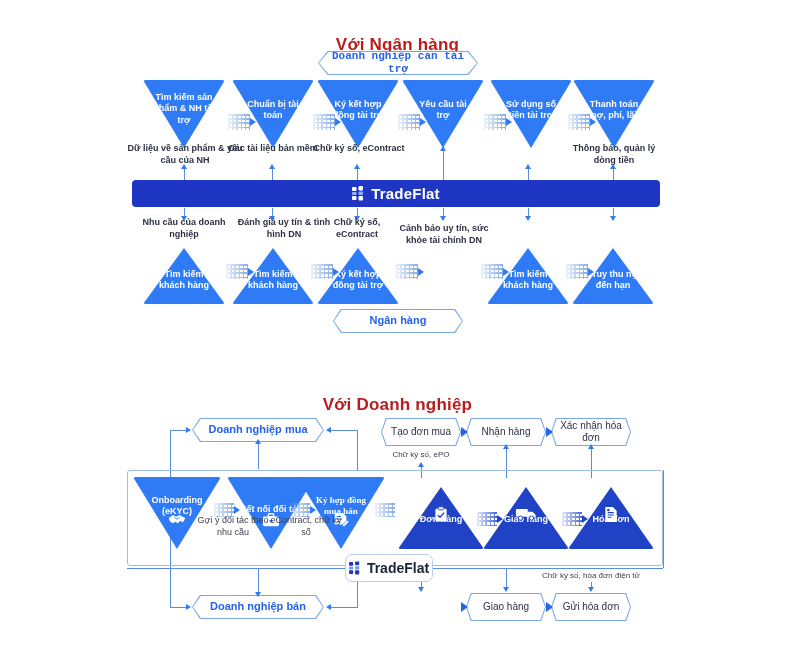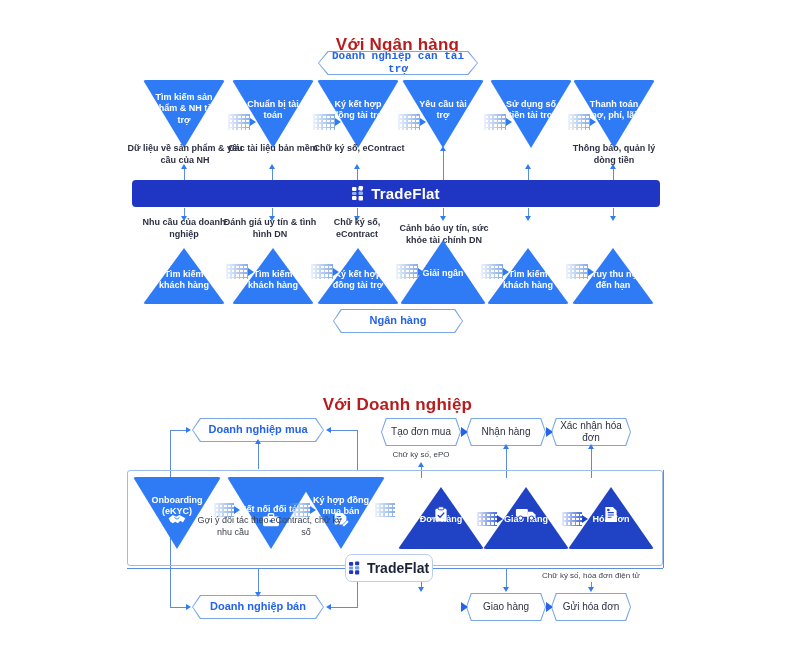--- a/index.html
+++ b/index.html
@@ -248,35 +248,32 @@
   <div class="ln v" style="left:357px; top:208px; height:10px;"></div>
   <div class="arr-d" style="left:354px; top:216px;"></div>
   <div class="ln v" style="left:443px; top:208px; height:10px;"></div>
   <div class="arr-d" style="left:440px; top:216px;"></div>
   <div class="ln v" style="left:528px; top:208px; height:10px;"></div>
   <div class="arr-d" style="left:525px; top:216px;"></div>
   <div class="ln v" style="left:613px; top:208px; height:10px;"></div>
   <div class="arr-d" style="left:610px; top:216px;"></div>
 
   <div class="cap" style="left:136px; top:216px; width:96px;">Nhu cầu của doanh nghiệp</div>
-  <div class="cap" style="left:218px; top:216px; width:104px;">Đánh giá uy tín &amp; tình hình DN</div>
+  <div class="cap" style="left:232px; top:216px; width:104px;">Đánh giá uy tín &amp; tình hình DN</div>
   <div class="cap" style="left:314px; top:216px; width:86px;">Chữ ký số, eContract</div>
   <div class="cap" style="left:388px; top:222px; width:112px;">Cảnh báo uy tín, sức khỏe tài chính DN</div>
 
   <div class="tri up" style="left:143px; top:248px; width:82px; height:56px;">
     <span class="tri-txt">Tìm kiếm khách hàng</span>
   </div>
   <div class="tri up" style="left:232px; top:248px; width:82px; height:56px;">
     <span class="tri-txt">Tìm kiếm khách hàng</span>
   </div>
   <div class="tri up" style="left:317px; top:248px; width:82px; height:56px;">
     <span class="tri-txt">Ký kết hợp đồng tài trợ</span>
-  </div>
-  <div class="tri up" style="left:400px; top:240px; width:86px; height:64px;">
-    <span class="tri-txt">Giải ngân</span>
   </div>
   <div class="tri up" style="left:487px; top:248px; width:82px; height:56px;">
     <span class="tri-txt">Tìm kiếm khách hàng</span>
   </div>
   <div class="tri up" style="left:572px; top:248px; width:82px; height:56px;">
     <span class="tri-txt">Truy thu nợ đến hạn</span>
   </div>
 
   <div class="dots" style="left:226px; top:264px; width:22px; height:15px;"></div>
   <div class="dotarrow" style="left:248px; top:268px;"></div>
@@ -374,21 +371,21 @@
   <div class="tri down icony" style="left:227px; top:477px; width:88px; height:72px;">
     <span class="tri-txt">Kết nối đối tác</span>
     <span class="tri-icon">
       <svg width="18" height="16" viewBox="0 0 20 18">
         <rect x="1" y="5" width="18" height="11" rx="1.6" fill="#ffffff"></rect>
         <rect x="7" y="2" width="6" height="3.2" rx="1" fill="none" stroke="#ffffff" stroke-width="1.6"></rect>
         <rect x="8.4" y="9" width="3.2" height="2.6" rx="0.6" fill="#2f7bf6"></rect>
       </svg>
     </span>
   </div>
-  <div class="tri down icony" style="left:297px; top:477px; width:88px; height:72px;">
+  <div class="tri down icony" style="left:297px; top:477px; width:88px; height:72px;font-family:Liberation Serif, serif;">
     <span class="tri-txt">Ký hợp đồng mua bán</span>
     <span class="tri-icon">
       <svg width="18" height="17" viewBox="0 0 20 19">
         <path d="M3 1 H12 L16 5 V14 H3 Z" fill="#ffffff"></path>
         <path d="M5 5 H10 M5 8 H11 M5 11 H9" stroke="#2f7bf6" stroke-width="1.1"></path>
         <path d="M12 14 L17 9 L19 11 L14 16 L11.5 16.5 Z" fill="#ffffff" stroke="#2f7bf6" stroke-width="0.8"></path>
       </svg>
     </span>
   </div>
 

